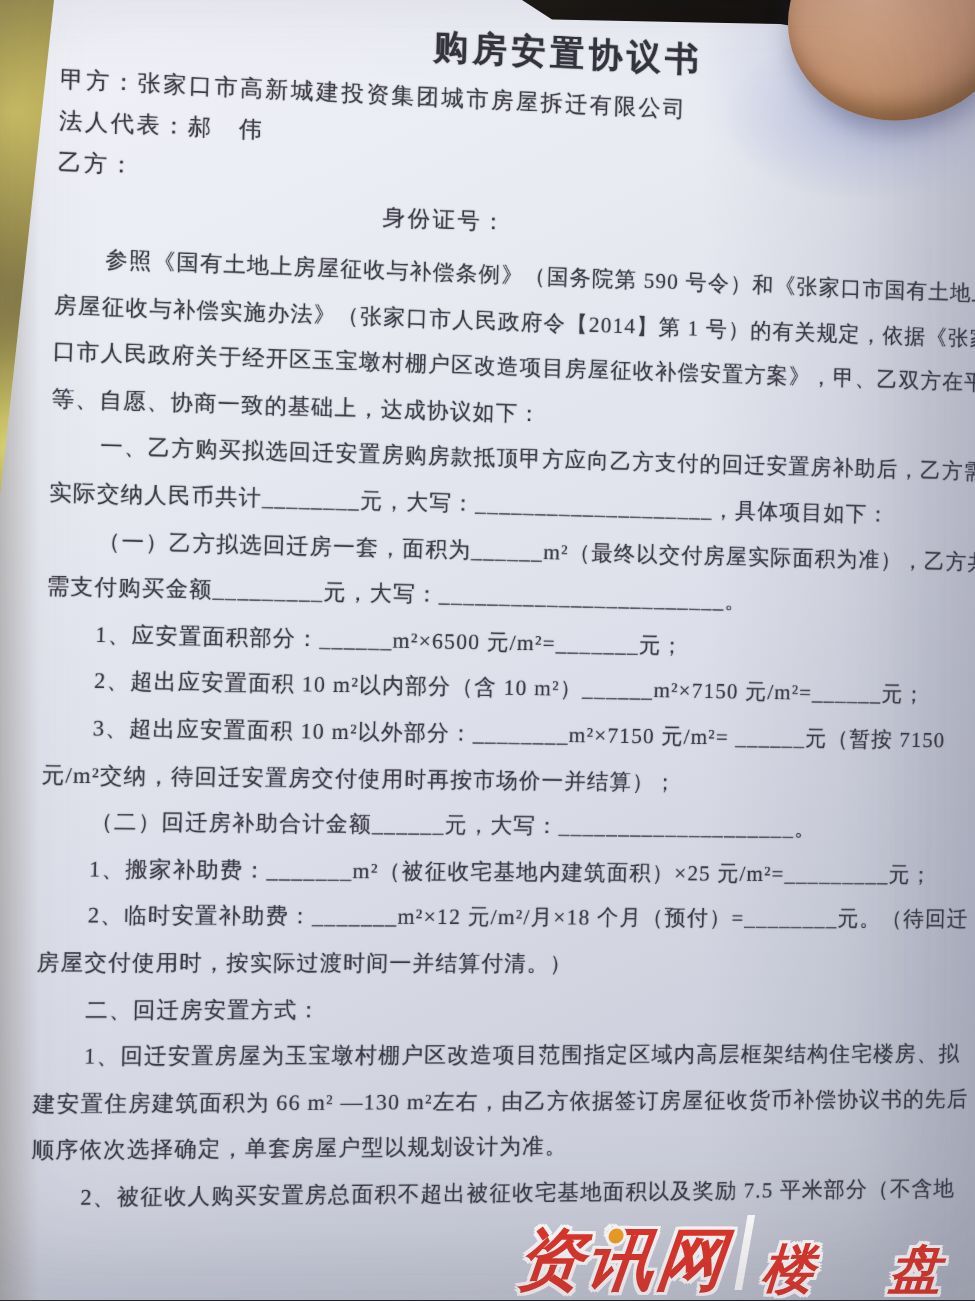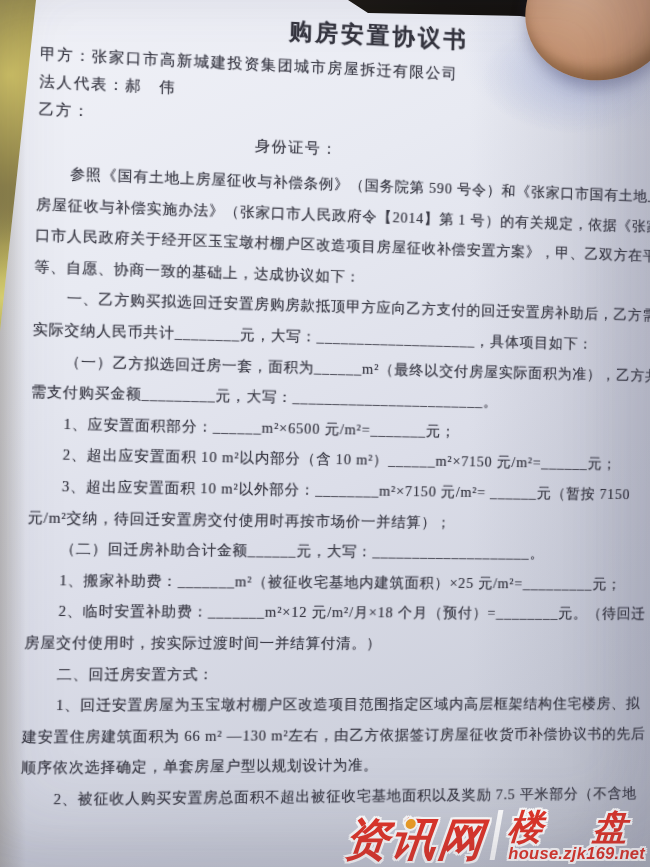--- a/index.html
+++ b/index.html
@@ -129,18 +129,17 @@
   <div class="finger"></div>
 
   <div class="watermark">
     <span class="wm-name wm-red">
       <span>资讯网</span>
       <span class="wm-dot"></span>
     </span>
     <span class="wm-divider"></span>
     <span class="wm-right">
       <span class="wm-section wm-red">楼 盘</span>
-      <span class="wm-url wm-red">house.zjk169.net</span>
     </span>
   </div>
 
   <div class="vignette"></div>
 </div>
 
 </body></html>

